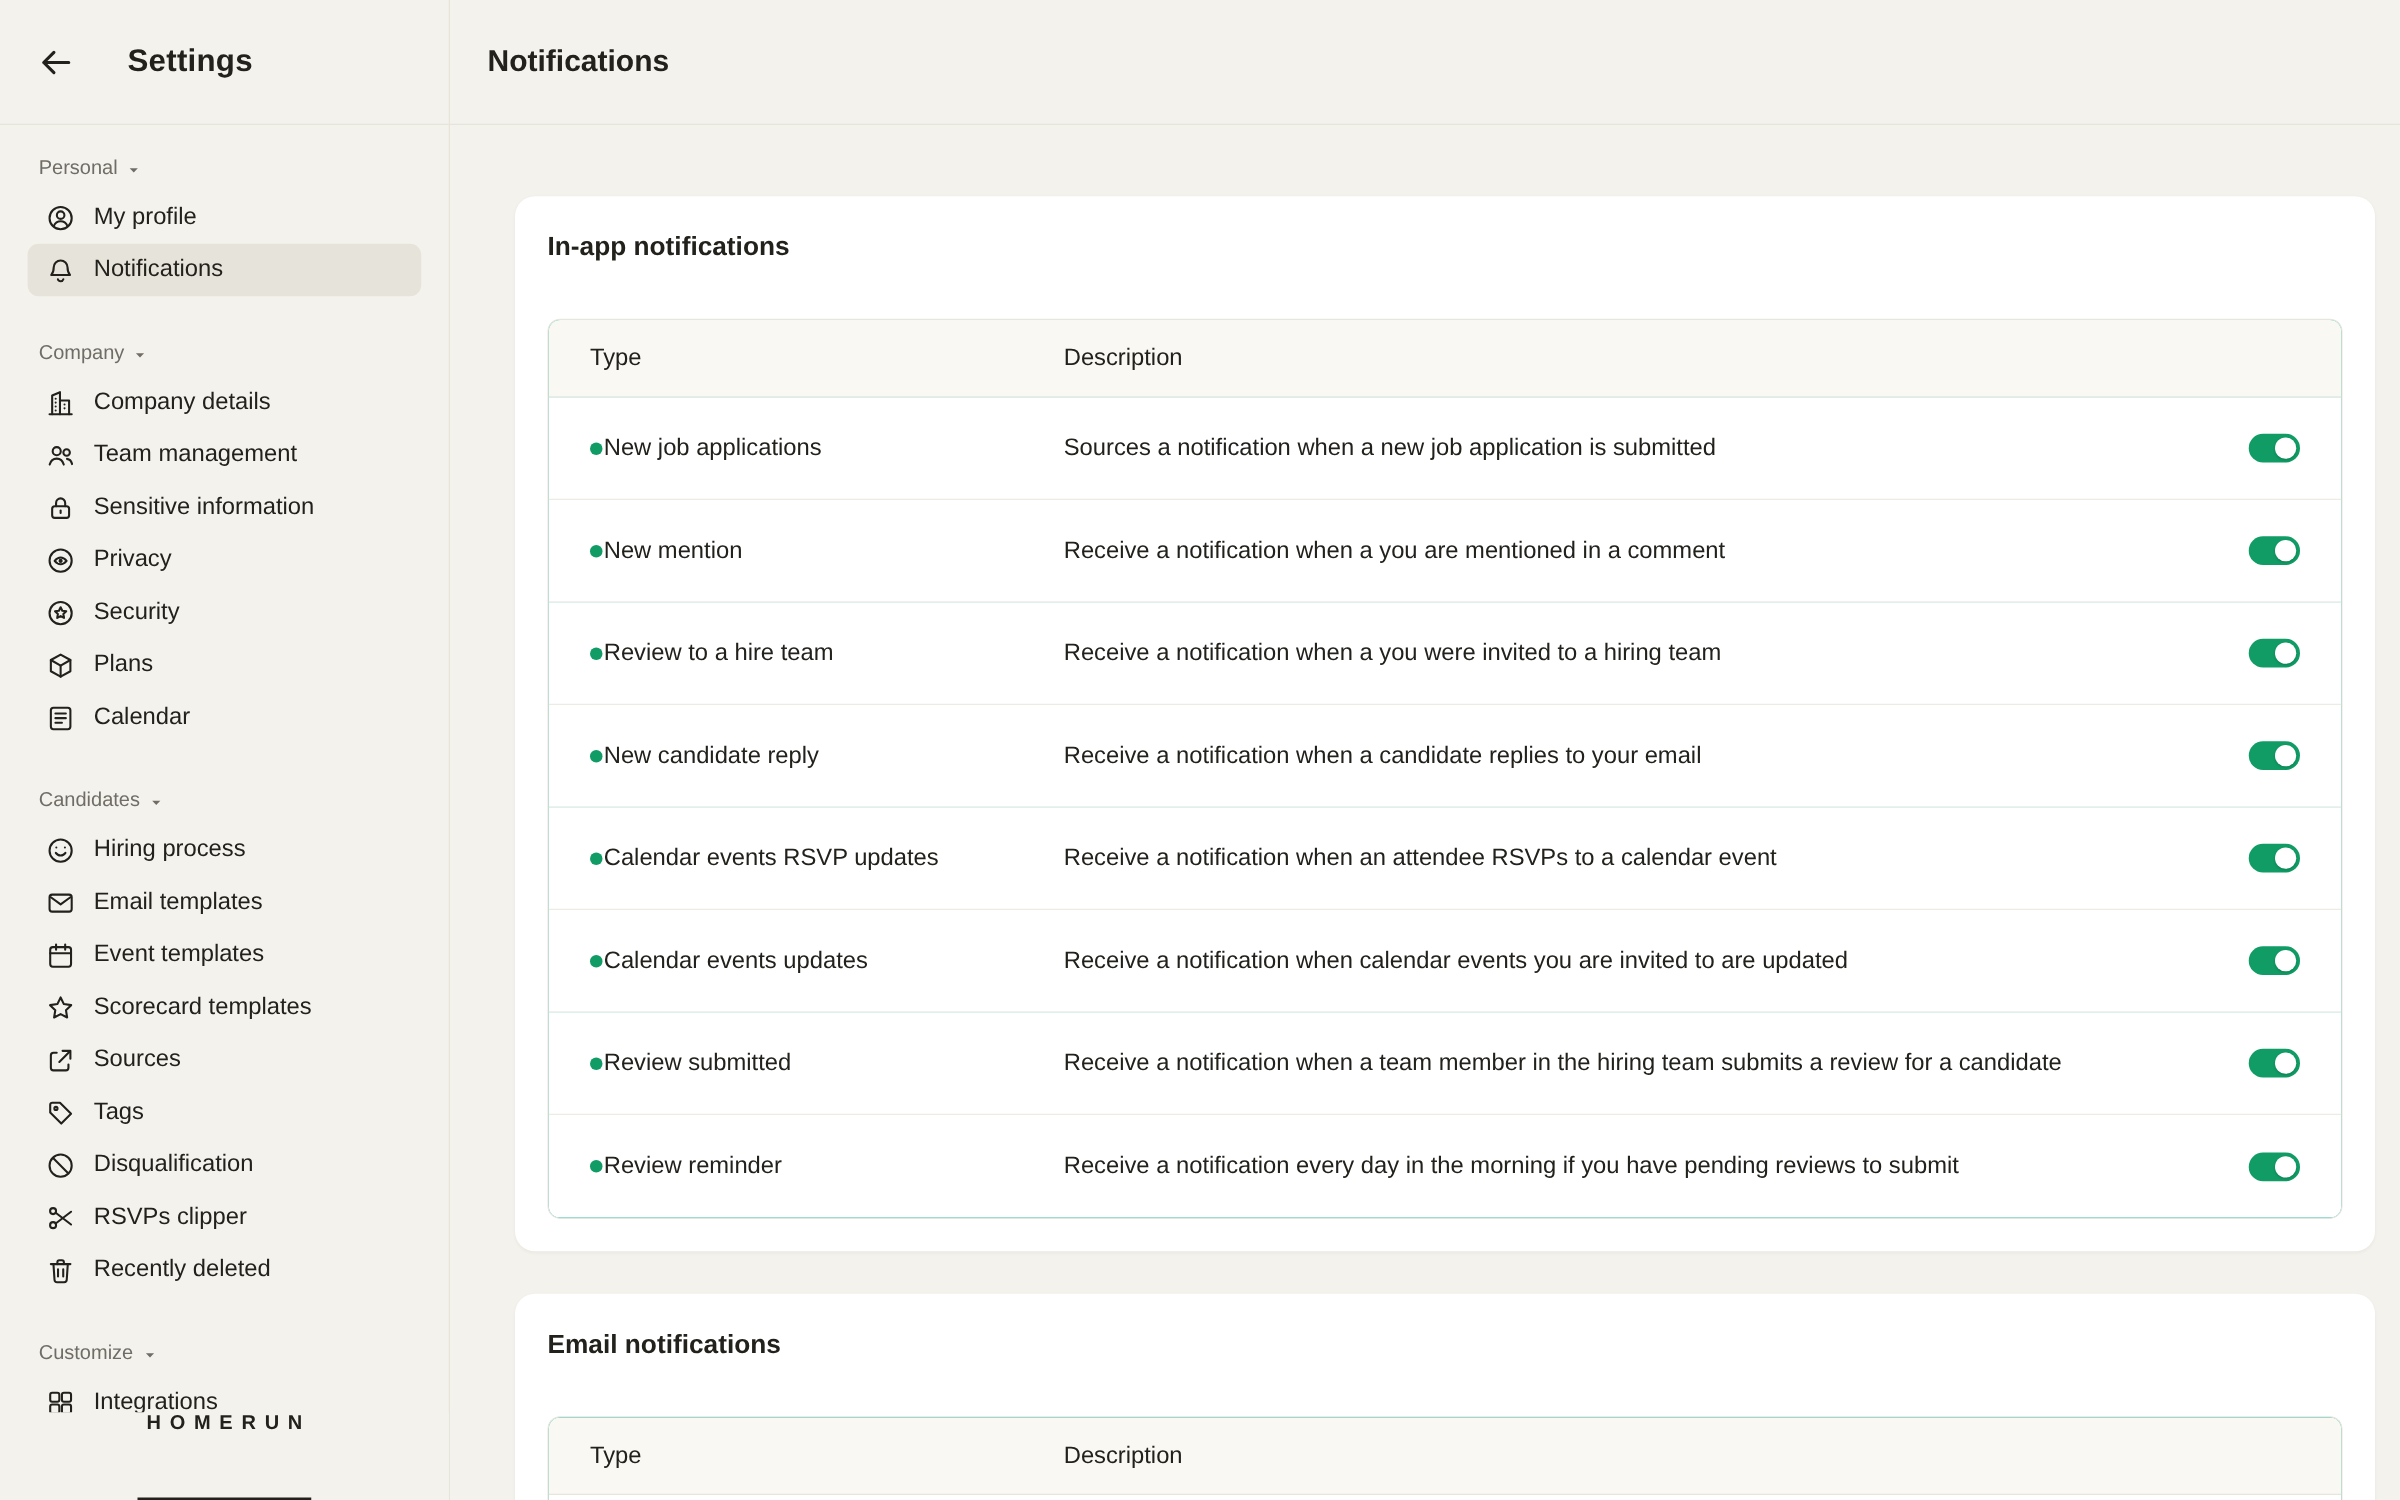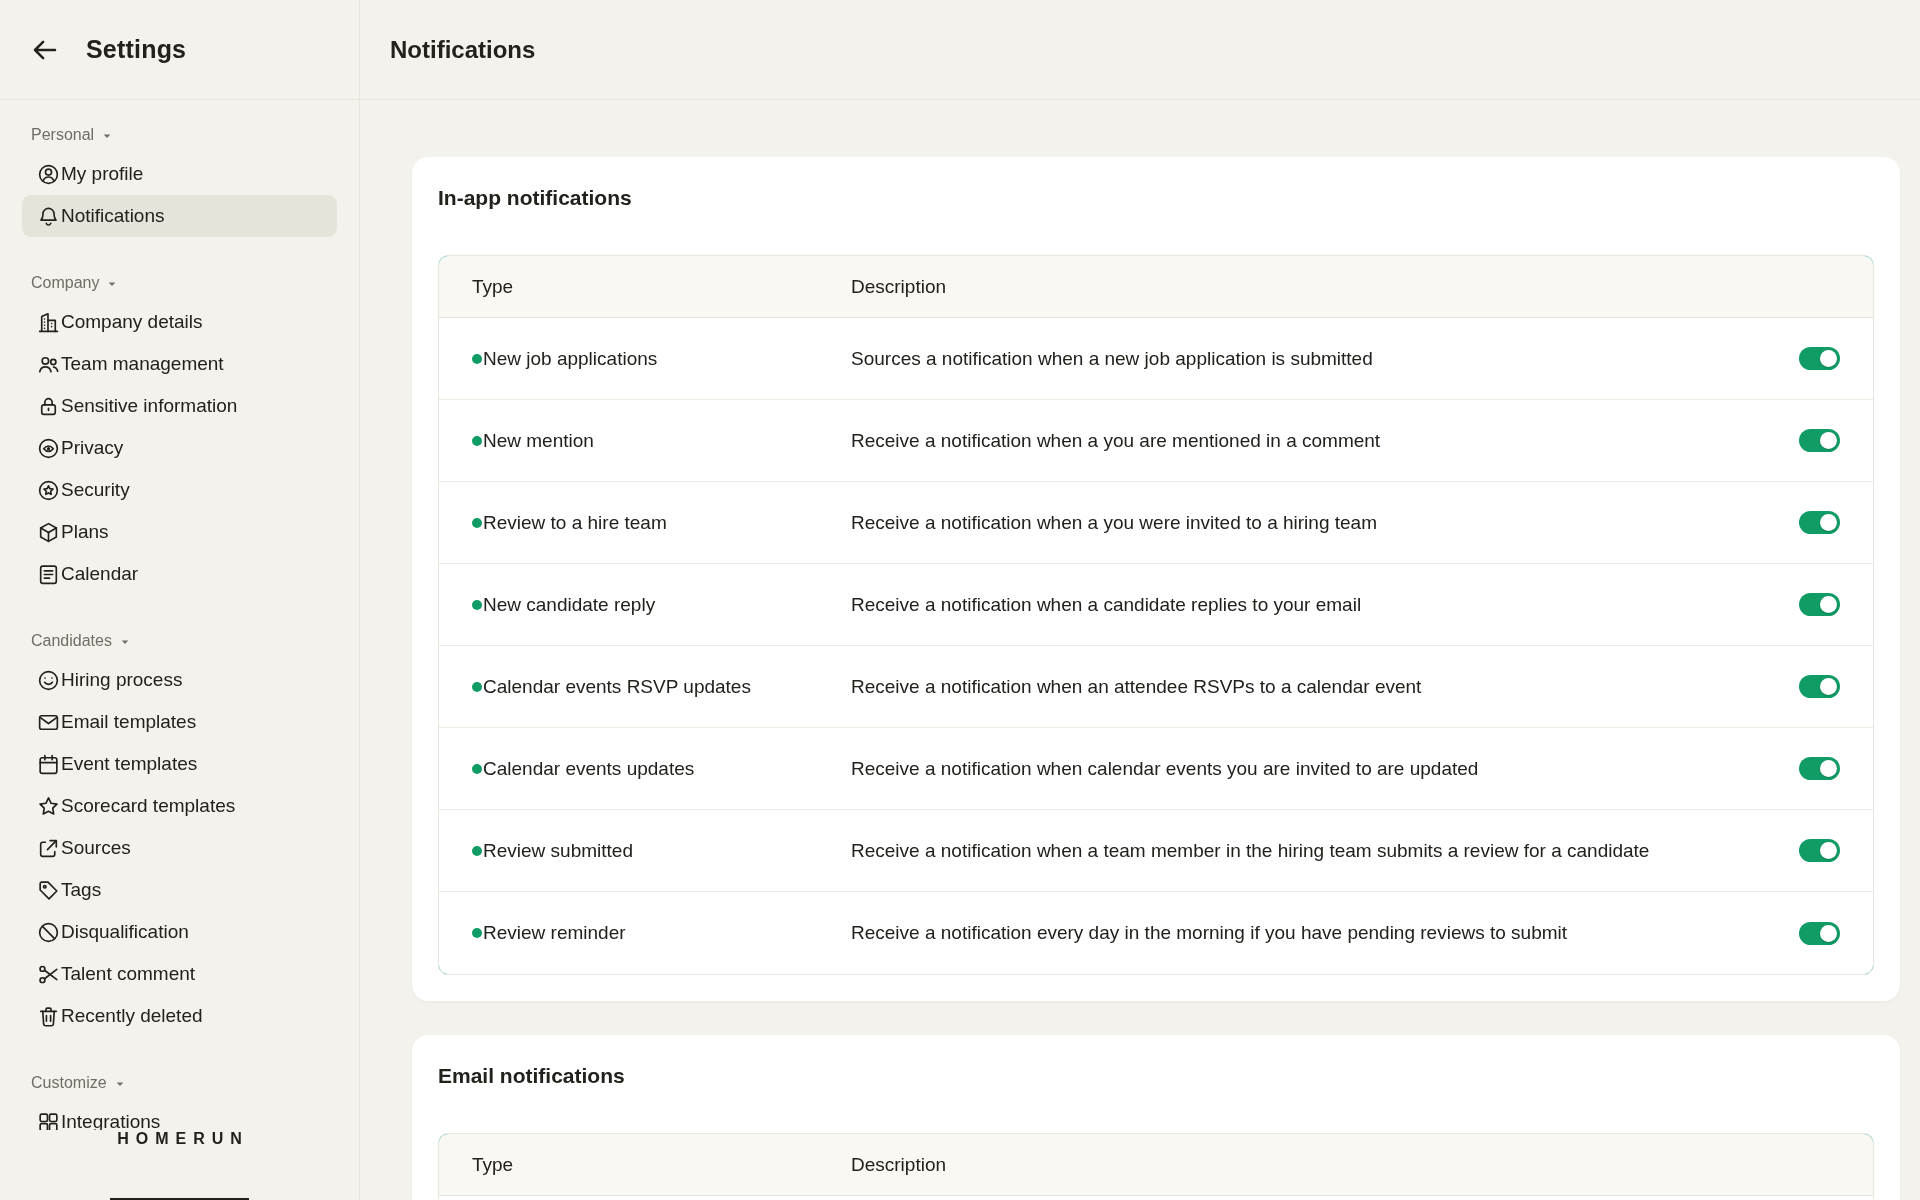--- a/index.html
+++ b/index.html
@@ -31,31 +31,31 @@
   .sidebar-header{
     flex:0 0 100px;display:flex;align-items:center;gap:24px;
     padding-left:28px;border-bottom:1px solid var(--line);
   }
   .back-btn{
     background:none;border:none;padding:0;margin:0;cursor:pointer;
     width:34px;height:34px;display:flex;align-items:center;justify-content:center;
     color:var(--text);
   }
   .back-btn svg{width:30px;height:30px;}
-  .sidebar-title{font-size:25px;font-weight:700;margin:0;letter-spacing:.2px;}
+  .sidebar-title{font-size:25px;font-weight:700;margin:16px;letter-spacing:.2px;}
   .sidebar-nav{flex:1 1 auto;overflow:hidden;padding-top:25px;}
   .nav-section-label{
     display:flex;align-items:center;gap:7px;
     margin:36px 0 8px 31px;font-size:16px;color:var(--muted);
     line-height:20px;cursor:pointer;user-select:none;
   }
   .nav-section:first-child .nav-section-label{margin-top:0;}
   .nav-section-label svg{width:12px;height:12px;margin-top:2px;}
   .nav-item{
-    display:flex;align-items:center;height:42px;
+    display:flex;align-items:center;gap:14px;height:42px;
     margin:0 22px;padding:0 14px;border-radius:9px;
     font-size:19px;color:var(--text);cursor:pointer;white-space:nowrap;
   }
   .nav-item.selected{background:var(--sel);}
   .icon{width:25px;height:25px;flex:0 0 25px;display:flex;color:var(--text);}
   .icon svg{width:100%;height:100%;display:block;}
   .sidebar-footer{
     flex:0 0 70px;display:flex;justify-content:center;
     background:var(--bg);z-index:2;
   }
@@ -298,21 +298,21 @@
             <span>Disqualification</span>
           </div>
           <div class="nav-item">
             <span class="icon">
               <svg viewBox="0 0 24 24" fill="none" stroke="currentColor" stroke-width="1.6" stroke-linecap="round" stroke-linejoin="round">
                 <circle cx="6.2" cy="6.6" r="2.3"></circle>
                 <circle cx="6.2" cy="17.4" r="2.3"></circle>
                 <path d="M8.2 7.9L20 16.9M8.2 16.1L20 7.1"></path>
               </svg>
             </span>
-            <span>Talent comment</span>
+            <span>RSVPs clipper</span>
           </div>
           <div class="nav-item">
             <span class="icon">
               <svg viewBox="0 0 24 24" fill="none" stroke="currentColor" stroke-width="1.6" stroke-linecap="round" stroke-linejoin="round">
                 <path d="M4.5 7h15"></path>
                 <path d="M9.5 7V5.5A1.5 1.5 0 0 1 11 4h2a1.5 1.5 0 0 1 1.5 1.5V7"></path>
                 <path d="M6.5 7l.8 12a2 2 0 0 0 2 1.9h5.4a2 2 0 0 0 2-1.9L17.5 7"></path>
                 <path d="M10 11v5.5M14 11v5.5"></path>
               </svg>
             </span>

